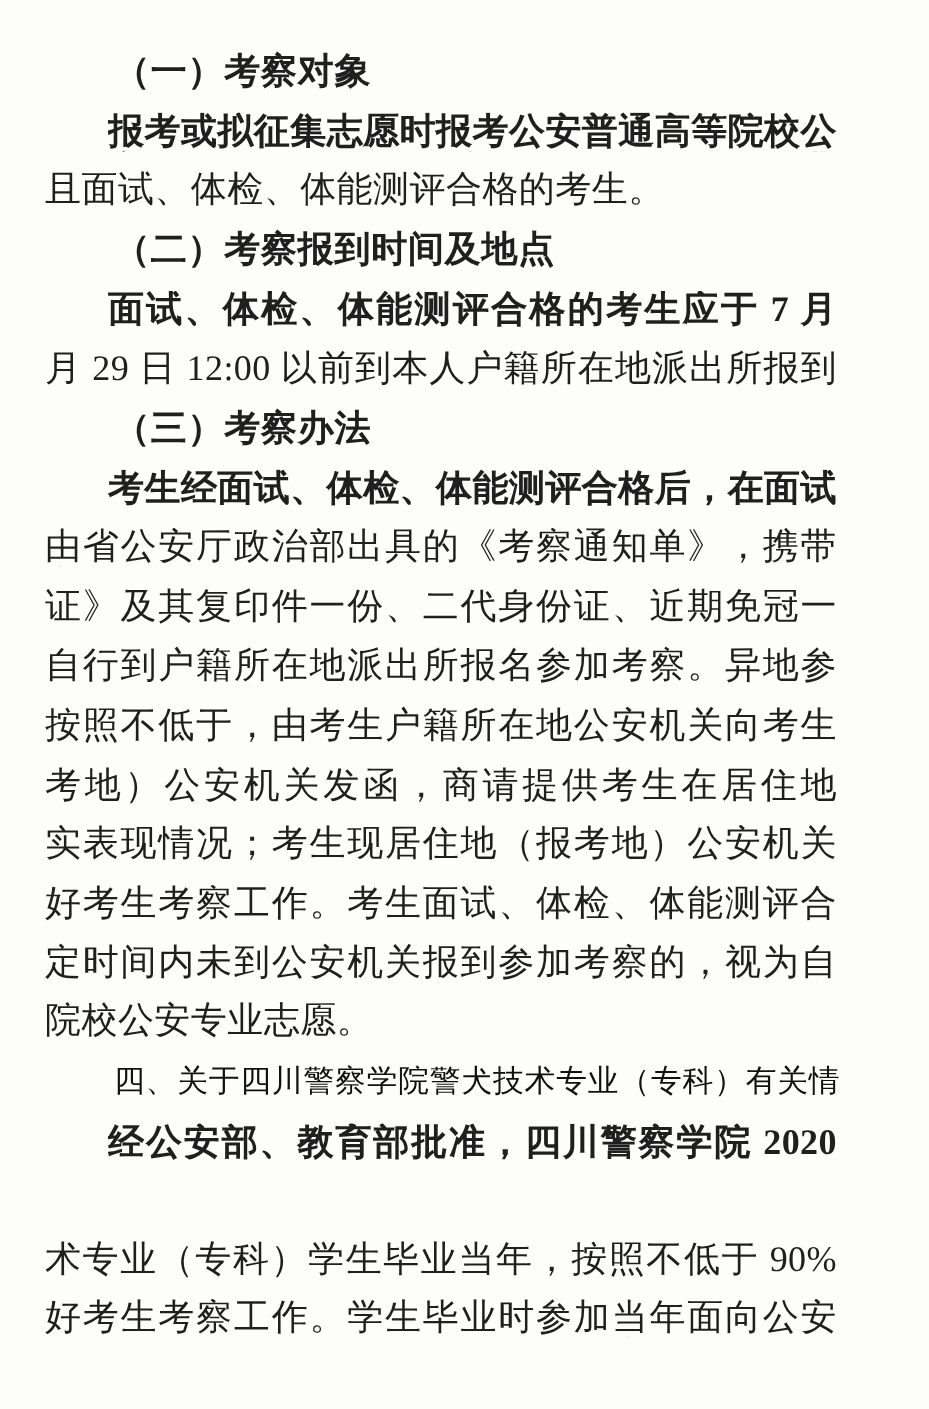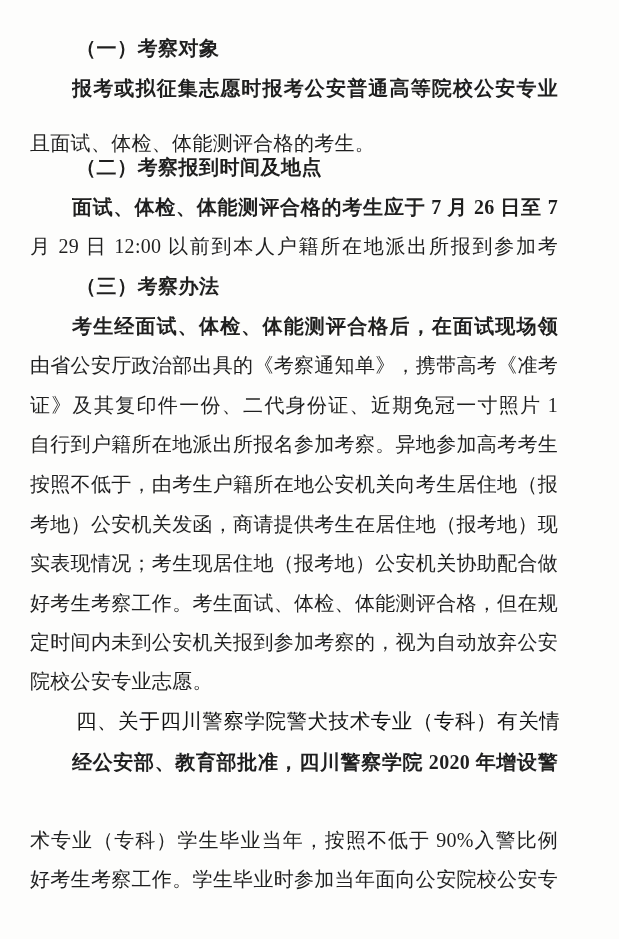--- a/index.html
+++ b/index.html
@@ -5,35 +5,35 @@
   html, body { margin: 0; padding: 0; }
   body {
     width: 619px; height: 939px; overflow: hidden;
     background: #fdfdfc; position: relative;
     color: #1f1f1f;
     font-family: "Liberation Serif", "DejaVu Serif", serif;
   }
   .page { position: absolute; left: 0; top: 0; width: 619px; height: 939px; }
   .line {
     position: absolute; height: 26px; line-height: 26px;
-    font-size: 20px; white-space: nowrap; letter-spacing: 0.3px;
+    font-size: 24px; white-space: nowrap; letter-spacing: 0.3px;
   }
   .full { left: 30px; width: 528px; text-align: justify; text-align-last: justify; white-space: normal; overflow: hidden; }
   .indent { left: 72px; width: 486px; text-align: justify; text-align-last: justify; white-space: normal; overflow: hidden; font-weight: bold; }
   .last { left: 30px; }
   .head { left: 76px; font-weight: bold; letter-spacing: 0.5px; }
   .head-sans { left: 76px; width: 484px; font-family: "Liberation Sans", "DejaVu Sans", sans-serif; font-size: 20.5px; text-align: justify; text-align-last: justify; white-space: normal; overflow: hidden; color: #111; }
 </style>
 </head>
 <body>
 
 <div class="page">
   <div class="line head" style="top:35px">（一）考察对象</div>
   <div class="line indent" style="top:75px">报考或拟征集志愿时报考公安普通高等院校公安专业</div>
-  <div class="line last" style="top:130px">且面试、体检、体能测评合格的考生。</div>
+  <div class="line last" style="top:114px">且面试、体检、体能测评合格的考生。</div>
   <div class="line head" style="top:154px">（二）考察报到时间及地点</div>
   <div class="line indent" style="top:194px">面试、体检、体能测评合格的考生应于 7 月 26 日至 7</div>
   <div class="line full" style="top:233px">月 29 日 12:00 以前到本人户籍所在地派出所报到参加考察。</div>
   <div class="line head" style="top:273px">（三）考察办法</div>
   <div class="line indent" style="top:313px">考生经面试、体检、体能测评合格后，在面试现场领取</div>
   <div class="line full" style="top:352px">由省公安厅政治部出具的《考察通知单》，携带高考《准考</div>
   <div class="line full" style="top:392px">证》及其复印件一份、二代身份证、近期免冠一寸照片 1 张，</div>
   <div class="line full" style="top:431px">自行到户籍所在地派出所报名参加考察。异地参加高考考生</div>
   <div class="line full" style="top:471px">按照不低于，由考生户籍所在地公安机关向考生居住地（报</div>
   <div class="line full" style="top:511px">考地）公安机关发函，商请提供考生在居住地（报考地）现</div>

